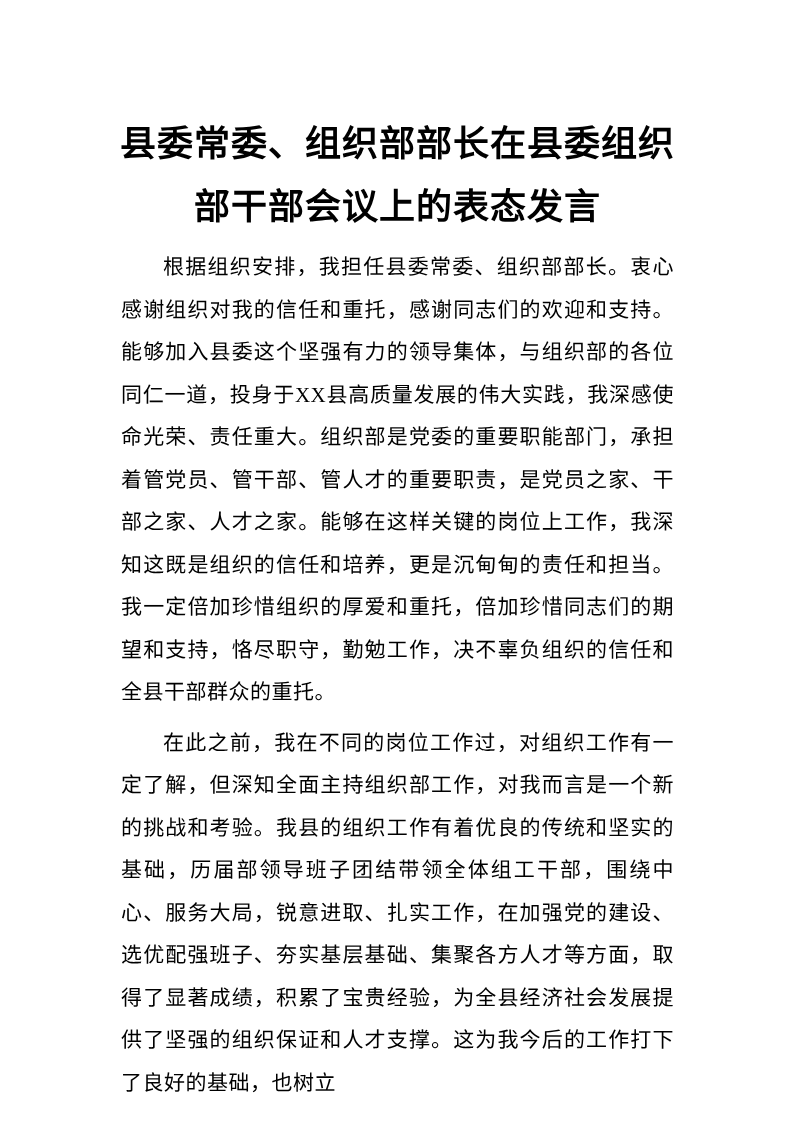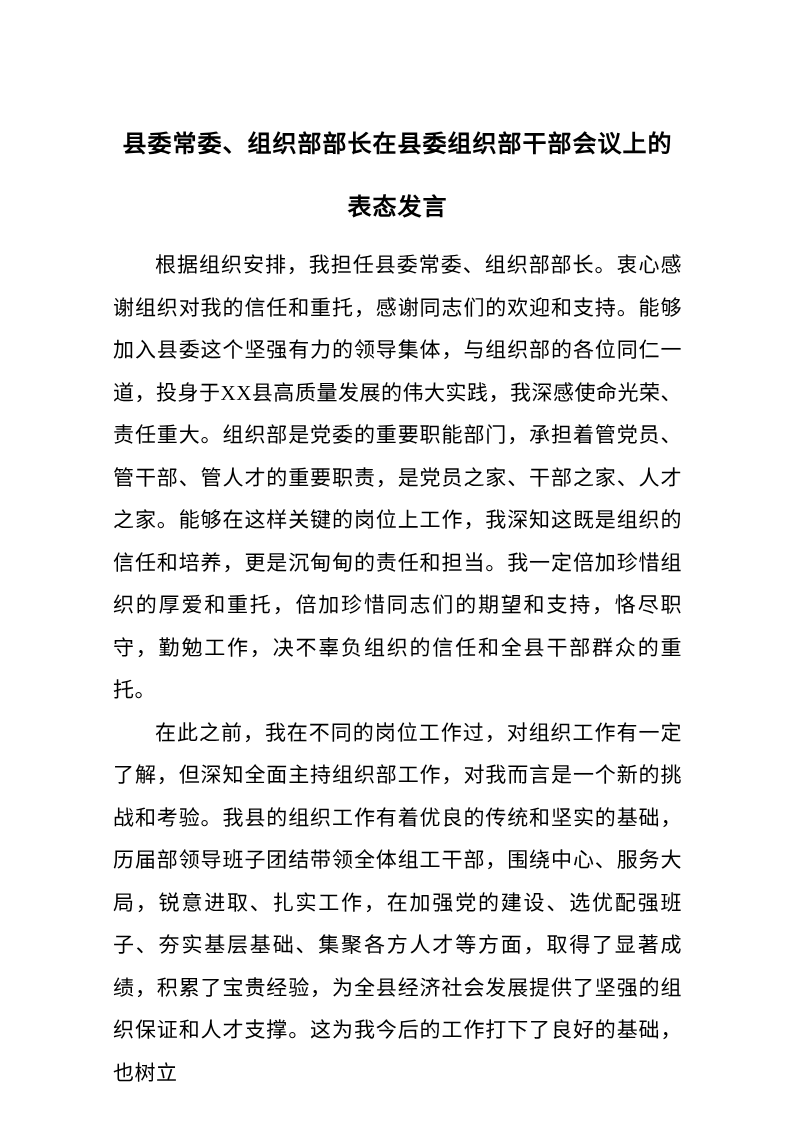--- a/index.html
+++ b/index.html
@@ -14,39 +14,39 @@
     margin: 0 auto;
     background: #ffffff;
     box-sizing: border-box;
     padding: 112px 111px 0 113px;
     overflow: hidden;
     color: #000000;
   }
   .doc-title {
     font-family: "Liberation Sans", sans-serif;
     font-weight: 700;
-    font-size: 24px;
+    font-size: 36px;
     line-height: 63px;
     letter-spacing: 1px;
     text-align: center;
     margin: 0 0 6px 0;
     color: #000000;
   }
   .doc-body {
     font-family: "Liberation Serif", serif;
     font-size: 21px;
     line-height: 42.5px;
     color: #000000;
   }
   .salutation {
     margin: 0;
     text-indent: 0;
   }
   .para {
-    margin: 0;
+    margin: 8px;
     text-align: justify;
     text-indent: 2em;
     letter-spacing: 0.5px;
   }
 </style>
 </head>
 <body>
 
 <div class="page">
   <h1 class="doc-title">县委常委、组织部部长在县委组织部干部会议上的表态发言</h1>

